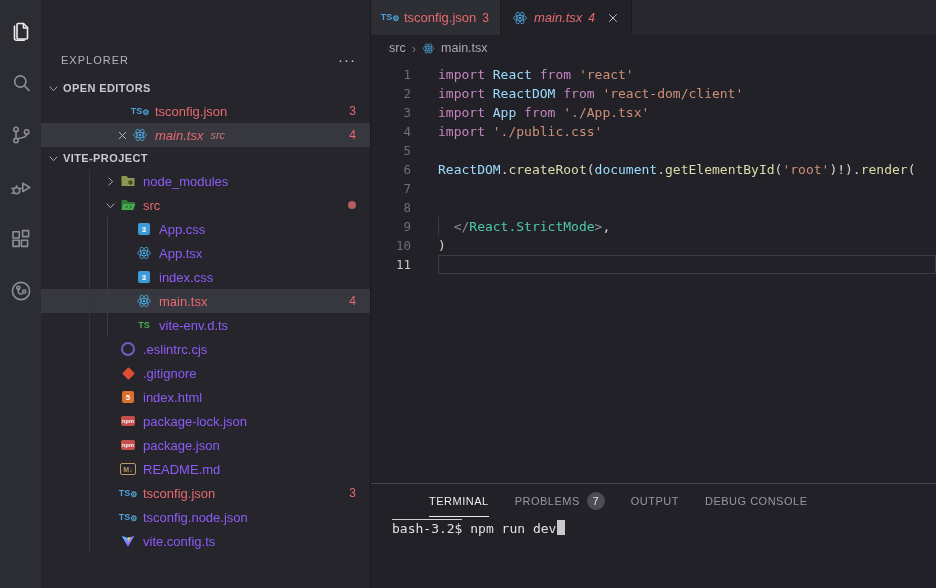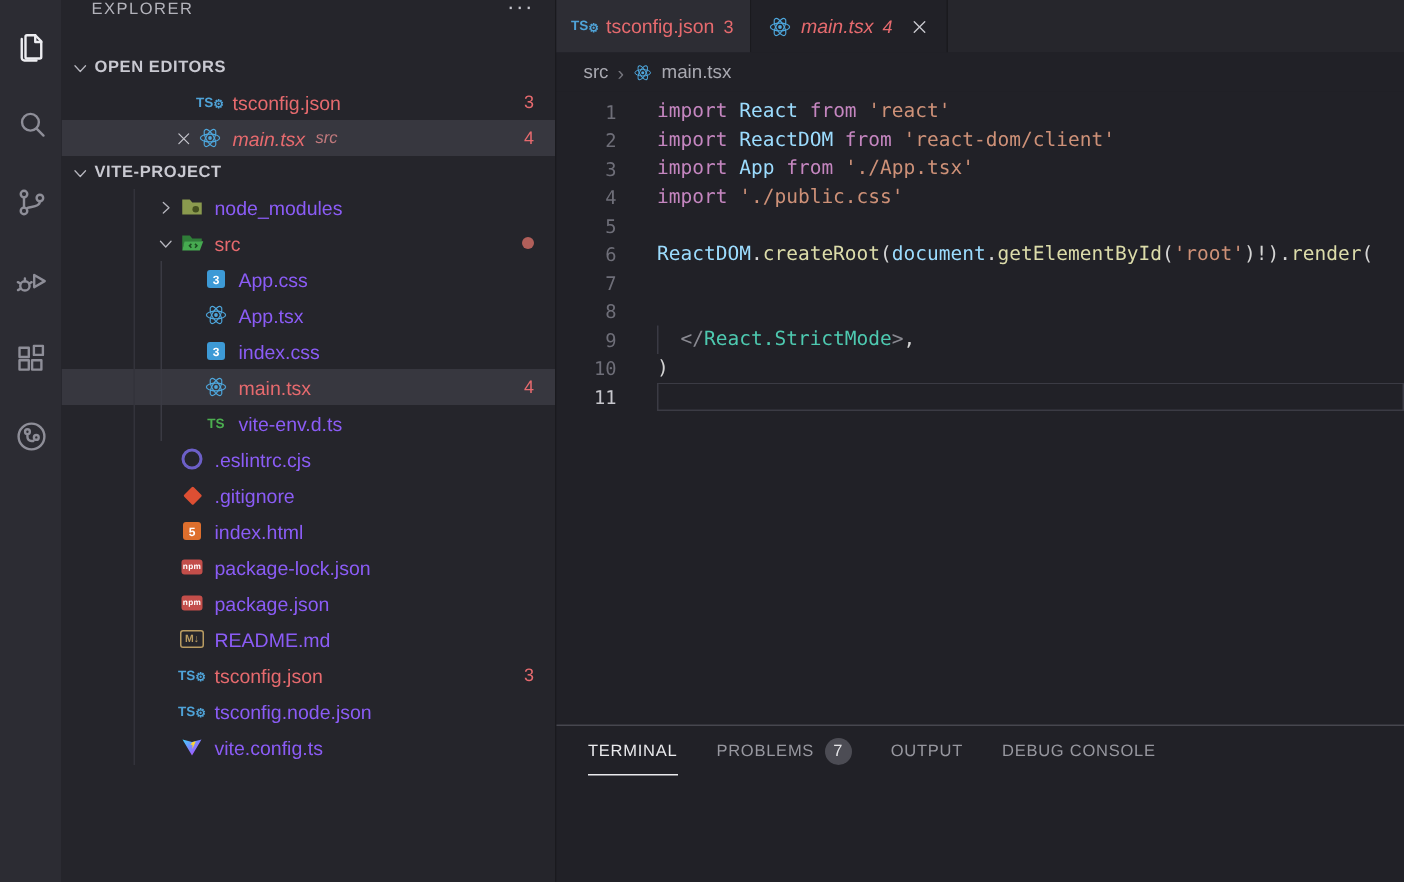--- a/index.html
+++ b/index.html
@@ -11,21 +11,21 @@
     --bg-tabstrip:#26262c; --bg-tab-inactive:#2d2d34; --bg-selected:#37373f;
     --divider:#1a1a1e; --panel-border:#47474f;
   }
   
   .activitybar{width:41px;flex:none;background:var(--bg-activity);display:flex;flex-direction:column;align-items:center;padding-top:5px;}
   .ab-item{width:41px;height:52px;display:flex;align-items:center;justify-content:center;color:#8e8e98;cursor:pointer;}
   .ab-item.active{color:#ededf1;}
   .ab-item svg{width:24px;height:24px;}
   
   .sidebar{width:329px;flex:none;background:var(--bg-sidebar);color:#cfcfd5;font-size:13px;display:flex;flex-direction:column;overflow:hidden;}
-  .sb-title{height:34px;flex:none;display:flex;align-items:flex-start;padding:0 14px 0 20px;font-size:11px;letter-spacing:1px;color:#b3b3bb;}
+  .sb-title{height:34px;flex:none;display:flex;align-items:center;padding:0 14px 0 20px;font-size:11px;letter-spacing:1px;color:#b3b3bb;margin-top:43px;}
   .sb-title .sp{flex:1;}
   .sb-more{color:#c6c6cd;font-size:15px;letter-spacing:1px;cursor:pointer;line-height:10px;}
   .sec-header{height:22px;flex:none;display:flex;align-items:center;padding-left:4px;font-size:11px;font-weight:700;color:#c9c9d1;letter-spacing:.4px;cursor:pointer;}
   .sec-header .chevslot{width:16px;height:16px;margin-right:2px;color:#b6b6be;}
   .row{height:24px;display:flex;align-items:center;position:relative;padding-right:14px;cursor:pointer;white-space:nowrap;}
   .row.selected{background:var(--bg-selected);}
   .row .g1{position:absolute;left:48px;top:0;bottom:0;width:1px;background:#33333b;}
   .row .g2{position:absolute;left:66px;top:0;bottom:0;width:1px;background:#3a3a43;}
   .chevslot{width:18px;height:18px;flex:none;display:flex;align-items:center;justify-content:center;color:#b6b6be;}
   .chevslot svg{width:13px;height:13px;}
@@ -73,21 +73,21 @@
   .cline.current .gutter{color:#c6c6cc;}
   .cline.current .lcontent{box-shadow:inset 0 0 0 1px #3b3b44;}
   .guide{position:absolute;top:0;bottom:0;width:1px;background:#3a3a44;}
   .tk-k{color:var(--keyword);} .tk-v{color:var(--variable);} .tk-s{color:var(--string);}
   .tk-f{color:var(--function);} .tk-t{color:var(--type);} .tk-p{color:var(--punct);} .tk-g{color:var(--bracket);}
   .sq{text-decoration-style:wavy;text-decoration-color:var(--squiggly);text-decoration-thickness:1px;text-underline-offset:3px;}
   
   .panel{height:104px;flex:none;background:var(--bg-editor);border-top:1px solid var(--panel-border);display:flex;flex-direction:column;}
   .panel-tabs{height:33px;flex:none;display:flex;align-items:stretch;padding-left:21px;gap:26px;}
   .ptab{display:flex;align-items:center;gap:7px;font-size:11px;letter-spacing:.5px;color:#97979f;cursor:pointer;}
-  .ptab.active{color:#eaeaed;box-shadow:inset 0 -1px 0 #eaeaed;}
+  .ptab.active{color:#eaeaed;box-shadow:inset 0 -1px 0 #eaeaed;margin-left:37px;}
   .pbadge{min-width:18px;height:18px;border-radius:50%;background:#4c4c54;color:#e4e4e7;font-size:11px;display:flex;align-items:center;justify-content:center;}
   .terminal{padding:3px 0 0 21px;font-family:"DejaVu Sans Mono",monospace;font-size:13px;color:#e0e0e4;}
   .terminal .prompt{border-top:1px solid #cfcfd3;padding-top:1px;}
   .terminal .cmd{white-space:pre;}
   .terminal .cursor{display:inline-block;width:8px;height:15px;background:#c9c9cd;vertical-align:-2px;margin-left:1px;}
 </style>
 </head>
 <body>
 
 <div class="app">
@@ -479,15 +479,18 @@
             <span>PROBLEMS</span>
             <span class="pbadge">7</span>
           </div>
           <div class="ptab">
             <span>OUTPUT</span>
           </div>
           <div class="ptab">
             <span>DEBUG CONSOLE</span>
           </div>
         </div>
+      <div class="terminal">
+        <span class="prompt">bash-3.2$</span><span class="cmd"> npm run dev</span><span class="cursor"></span>
+      </div>
     </div>
   </div>
 </div>
 
 </body></html>

